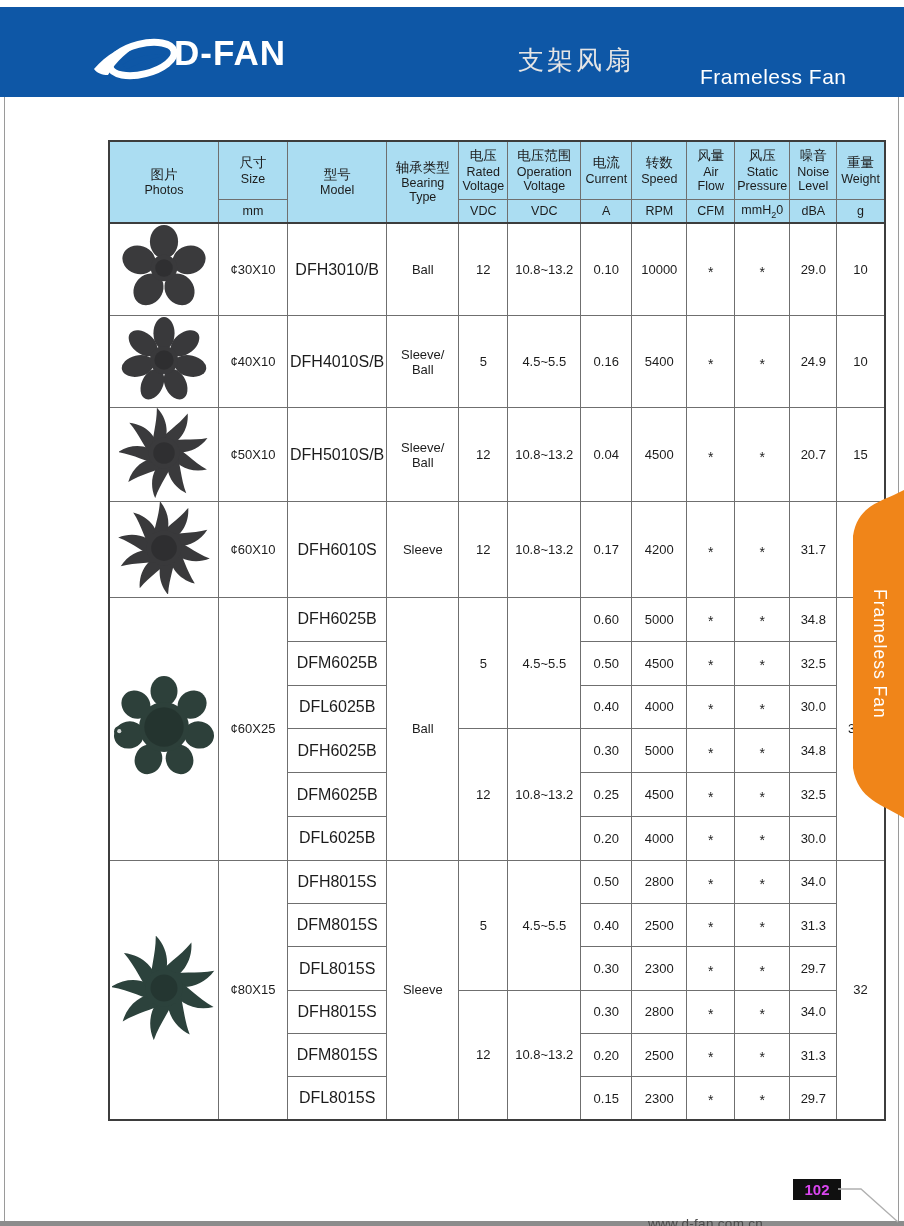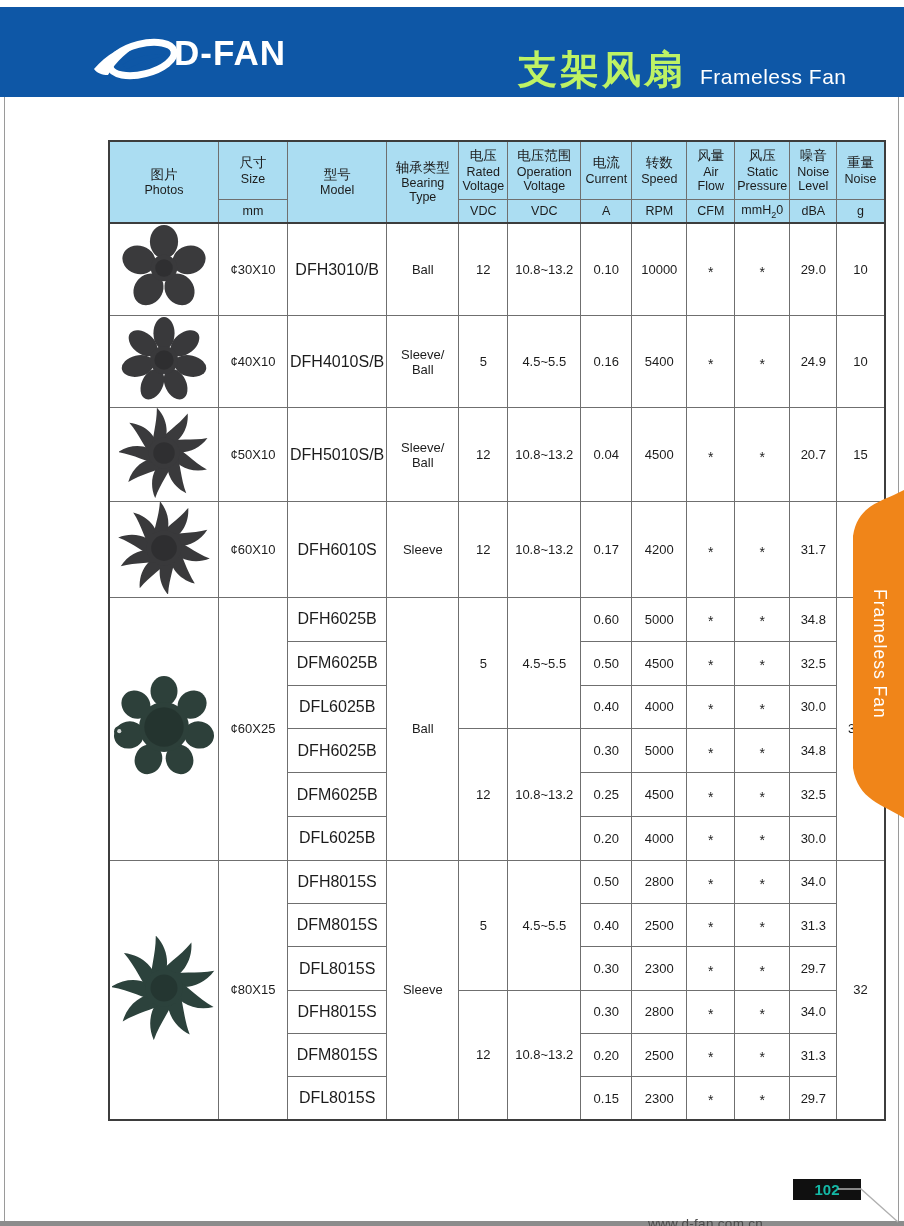--- a/index.html
+++ b/index.html
@@ -6,21 +6,21 @@
   *{box-sizing:border-box;}
   .page{
     position:relative;width:904px;height:1226px;background:#ffffff;
     font-family:"Liberation Sans", sans-serif;overflow:hidden;margin:0 auto;
   }
   
   .topbar{position:absolute;left:0;top:7px;width:904px;height:90px;background:#0e57a6;}
   .logo{position:absolute;left:92px;top:20px;width:200px;height:62px;}
   .logo svg{position:absolute;left:0;top:4px;}
   .brand{position:absolute;left:82px;top:6px;color:#fff;font-size:35px;font-weight:bold;letter-spacing:1px;}
-  .title-zh{position:absolute;left:518px;top:36px;color:#bef264;font-size:39px;font-weight:bold;letter-spacing:3px;}
+  .title-zh{position:absolute;left:518px;top:36px;color:#e5e5e5;font-size:26px;font-weight:normal;letter-spacing:3px;}
   .title-en{position:absolute;left:700px;top:58px;color:#fff;font-size:21px;letter-spacing:0.5px;}
   
   .border-left{position:absolute;left:4px;top:97px;width:1px;height:1124px;background:#9a9a9a;}
   .border-right{position:absolute;left:898px;top:97px;width:1px;height:1124px;background:#9a9a9a;}
   .bottom-strip{position:absolute;left:0;top:1221px;width:904px;height:5px;background:#8c8c8c;}
   
   .spec-table{position:absolute;left:108px;top:140px;border-collapse:collapse;table-layout:fixed;
     font-size:13px;color:#1c1c1c;border:2px solid #3d3d3d;}
   .spec-table th,.spec-table td{border:1px solid #6f6f6f;text-align:center;vertical-align:middle;padding:0 2px;}
   .spec-table thead th{background:#abddf2;font-weight:normal;}
@@ -35,22 +35,22 @@
   
   .side-tab{position:absolute;left:846px;top:478px;width:58px;height:352px;}
   .side-tab svg{position:absolute;left:0;top:0;}
   .side-tab .tab-label{
     position:absolute;left:0;top:0;width:100%;height:100%;
     display:flex;align-items:center;justify-content:center;
     writing-mode:vertical-rl;color:#ffffff;font-size:17.5px;letter-spacing:1px;padding-left:8px;
   }
   
   .footer-site{position:absolute;left:648px;top:1216px;font-size:13.5px;color:#4a4a4a;letter-spacing:0.3px;}
-  .page-badge{position:absolute;left:793px;top:1179px;width:68px;height:21px;background:#101010;
-    color:#14b8a6;font-size:15px;font-weight:bold;display:flex;align-items:center;justify-content:center;}
+  .page-badge{position:absolute;left:793px;top:1179px;width:48px;height:21px;background:#101010;
+    color:#d946ef;font-size:15px;font-weight:bold;display:flex;align-items:center;justify-content:center;}
   .footer-line{position:absolute;left:0;top:0;width:904px;height:1226px;pointer-events:none;}
 </style>
 </head>
 <body>
 
 <div class="page">
 
   <div class="topbar">
     <div class="logo">
       <svg width="88" height="56" viewBox="0 0 88 56">
@@ -124,21 +124,21 @@
           <th>
             <div class="hdr-zh">风压</div>
             <div class="hdr-en">Static Pressure</div>
           </th>
           <th>
             <div class="hdr-zh">噪音</div>
             <div class="hdr-en">Noise Level</div>
           </th>
           <th>
             <div class="hdr-zh">重量</div>
-            <div class="hdr-en">Noise</div>
+            <div class="hdr-en">Weight</div>
           </th>
         </tr>
         <tr class="unit-row">
           <th>mm</th>
           <th>VDC</th>
           <th>VDC</th>
           <th>A</th>
           <th>RPM</th>
           <th>CFM</th>
           <th>mmH<sub>2</sub>0</th>

